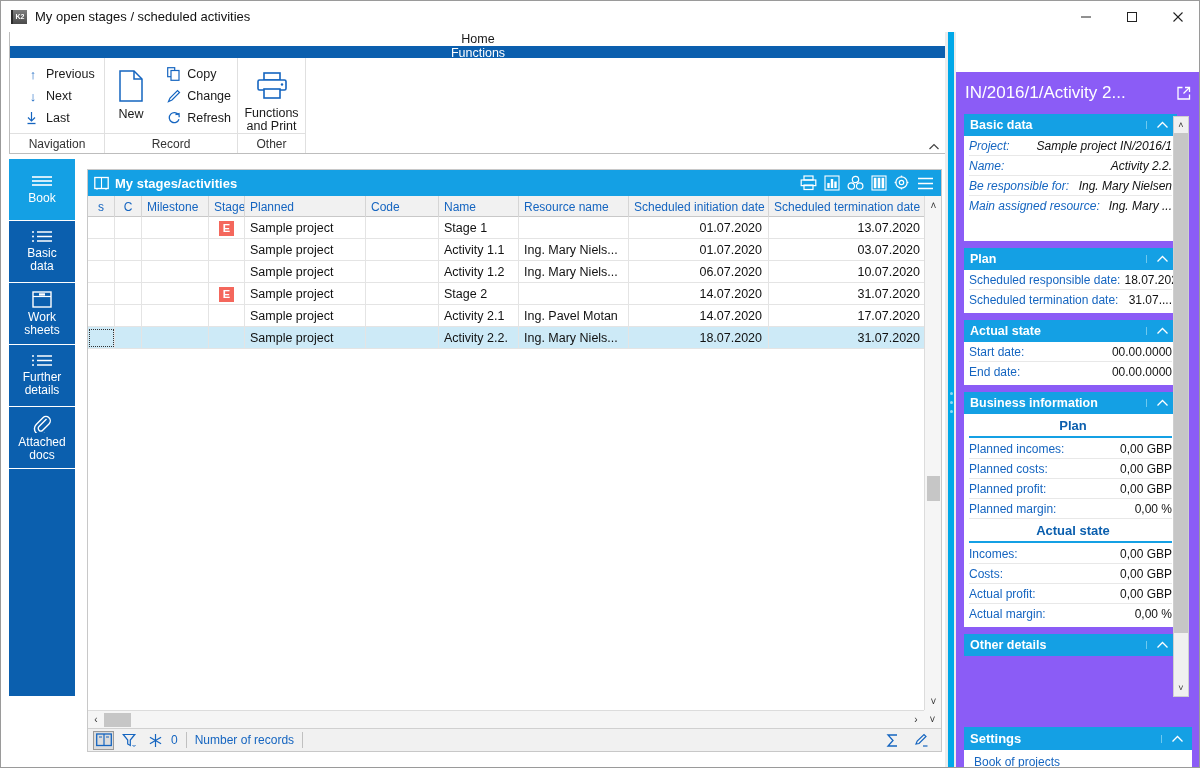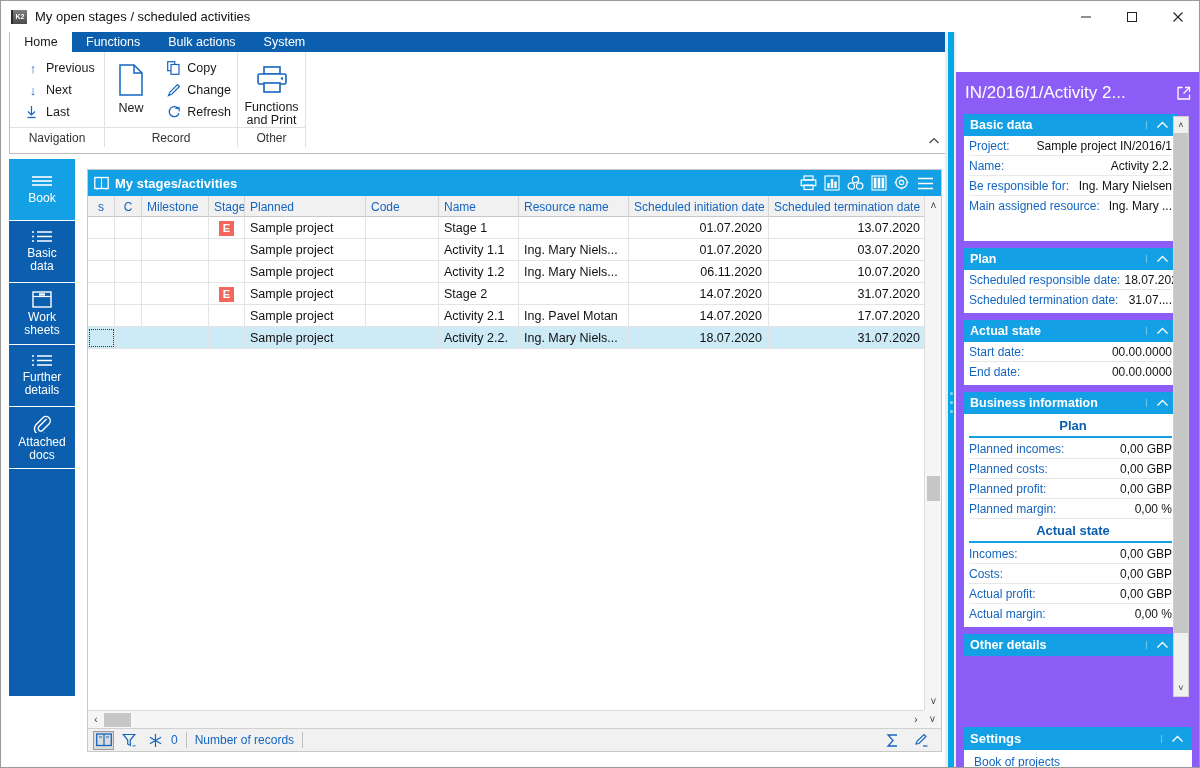--- a/index.html
+++ b/index.html
@@ -40,22 +40,23 @@
     width: 46px; height: 31px; display: flex; align-items: center; justify-content: center;
     color: #222; font-size: 13px; cursor: default;
   }
 
   
   .ribbon-wrap {
     position: absolute; left: 8px; top: 31px; width: 938px; height: 122px;
     background: #ffffff; border: 1px solid #bdbdbd; border-top: none;
   }
   .ribbon-tabs {
-    height: 20px; background: #0b5fae; display: flex; align-items: stretch;
+    height: 26px; background: #0b5fae; display: flex; align-items: stretch;
     position: relative;
+    flex-direction: column;
   }
   .rtab {
     padding: 0 14px; display: flex; align-items: center; justify-content: center;
     color: #ffffff; font-size: 12.5px; cursor: default; min-width: 62px;
   }
   .rtab.active { background: #ffffff; color: #1a1a1a; }
   .ribbon-body {
     height: 95px; background: #ffffff; display: flex; position: relative;
   }
   .rgroup { display: flex; flex-direction: column; height: 95px; position: relative; }
@@ -213,21 +214,21 @@
   }
   .sect-hdr .chev { margin-left: auto; margin-right: 8px; font-size: 11px; font-weight: normal;
     border-left: 1px solid #6fc9ee; padding-left: 9px; }
   .sect-body { background: #ffffff; padding: 0 5px 3px 5px; }
   .kv {
     display: flex; align-items: center; height: 20px;
     border-bottom: 1px solid #e8e8e8; font-size: 12px;
   }
   .kv .k { color: #1565c0; white-space: nowrap; }
   .kv .v { margin-left: auto; color: #111; white-space: nowrap; padding-left: 4px; }
-  .sect-body.pad { min-height: 58px; }
+  .sect-body.pad { min-height: 58px; font-style: italic; }
   .subhdr {
     font-size: 13px; font-weight: bold; color: #0b5fae; padding: 4px 0 3px 5px;
     border-bottom: 2px solid #14a0e4; margin-bottom: 1px;
   }
 
   .rp-scroll {
     position: absolute; right: 12px; top: 44px; width: 16px; bottom: 112px;
     background: #f0f0f0; border: 1px solid #cfcfcf;
   }
   .rps-arrow {
@@ -560,21 +561,21 @@
 
       <div class="grow">
         <div class="gc ctr" style="width:27px"></div>
         <div class="gc ctr" style="width:27px"></div>
         <div class="gc" style="width:67px"></div>
         <div class="gc ctr" style="width:36px"></div>
         <div class="gc" style="width:121px">Sample project</div>
         <div class="gc" style="width:73px"></div>
         <div class="gc" style="width:80px">Activity 1.2</div>
         <div class="gc" style="width:110px">Ing. Mary Niels...</div>
-        <div class="gc right" style="width:140px">06.11.2020</div>
+        <div class="gc right" style="width:140px">06.07.2020</div>
         <div class="gc right" style="width:157px;border-right:none">10.07.2020</div>
       </div>
 
       <div class="grow">
         <div class="gc ctr" style="width:27px"></div>
         <div class="gc ctr" style="width:27px"></div>
         <div class="gc" style="width:67px"></div>
         <div class="gc ctr" style="width:36px">
             <span class="stage-icon">E</span>
           </div>

